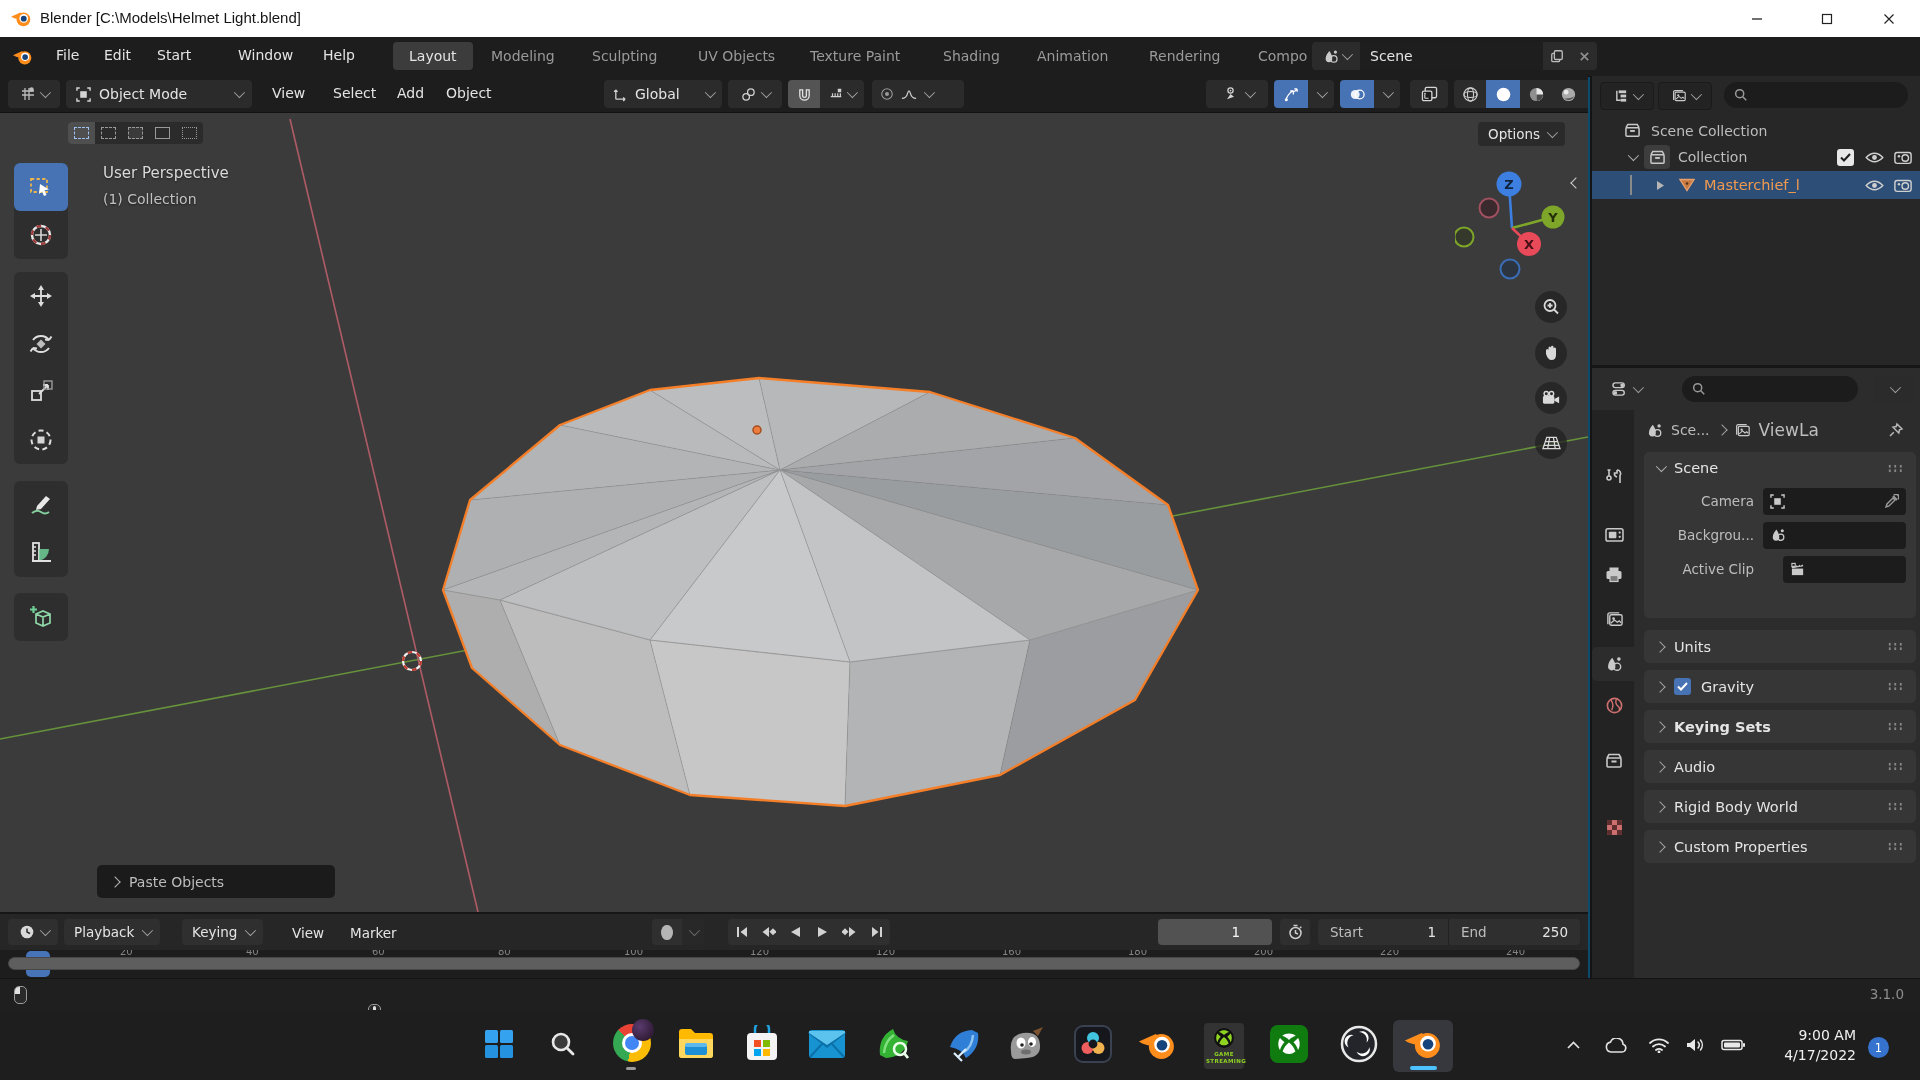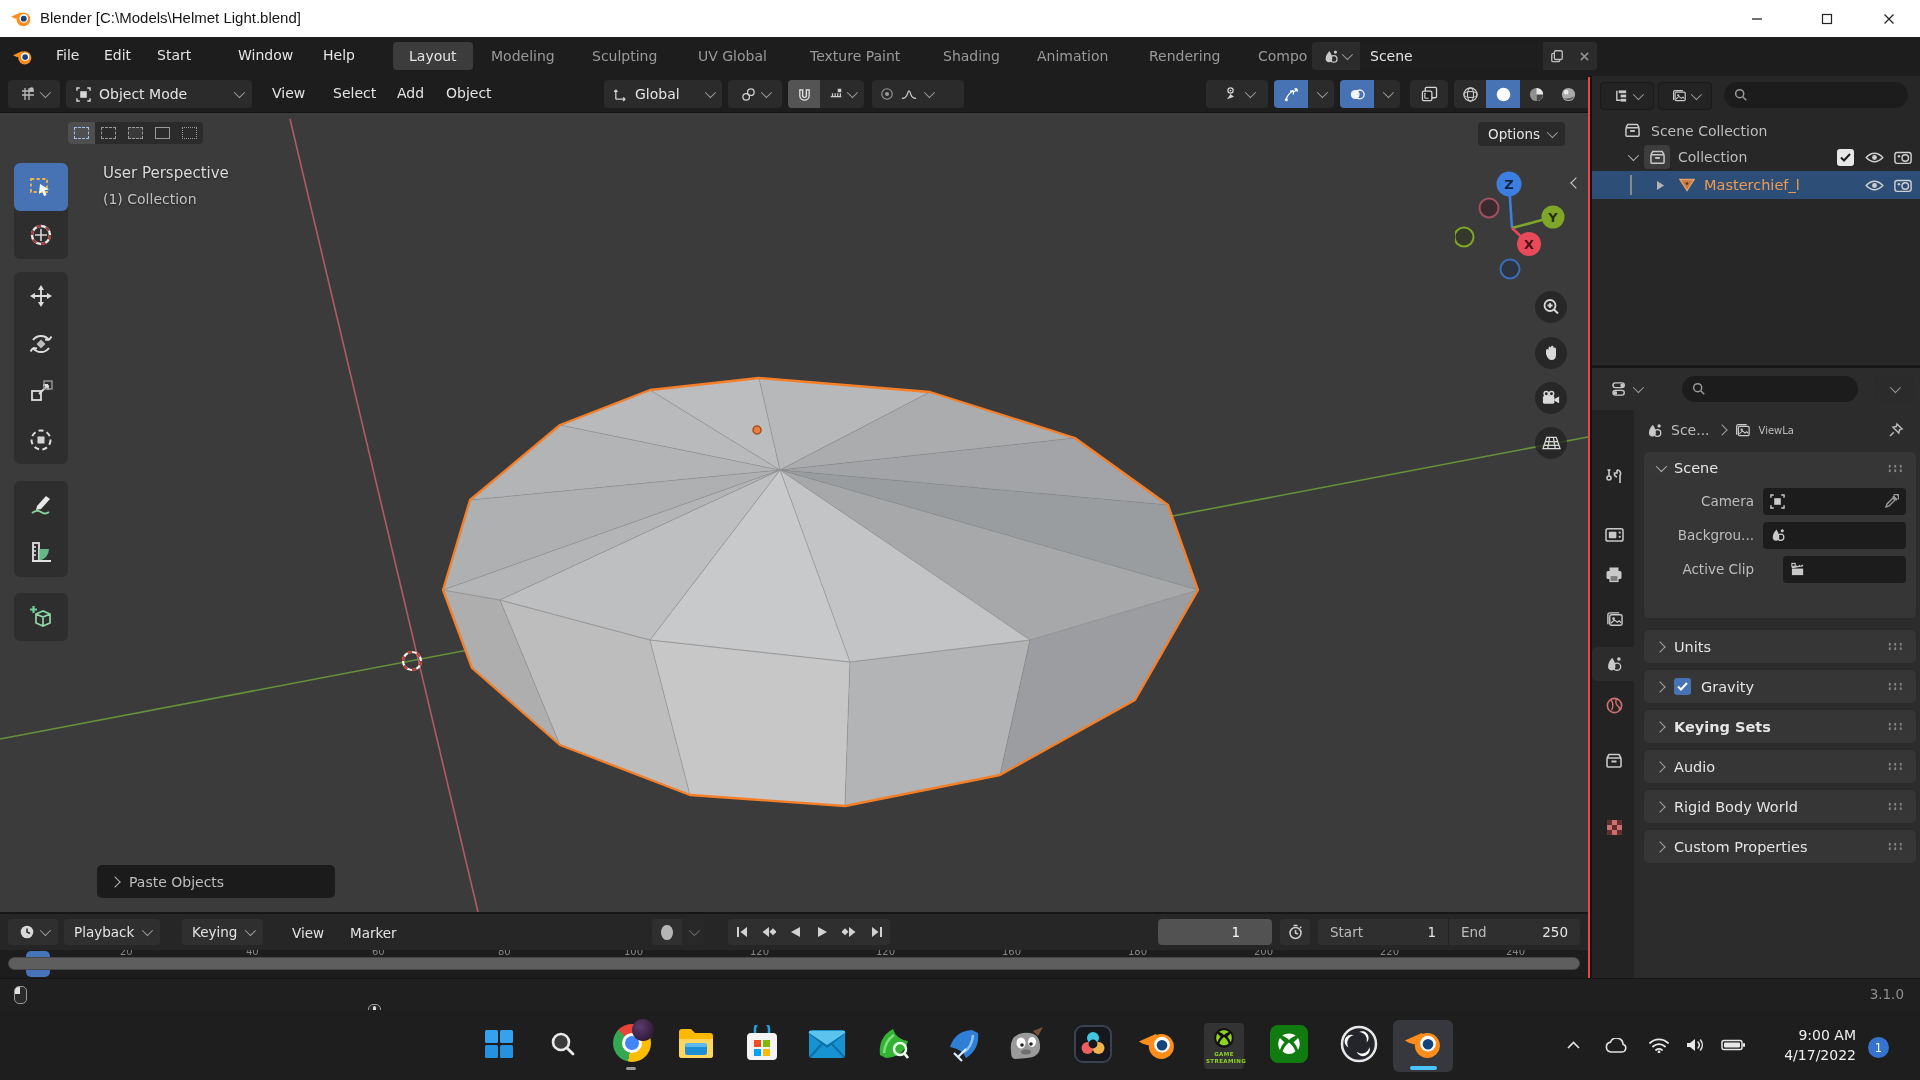--- a/index.html
+++ b/index.html
@@ -1,16 +1,16 @@
 <!DOCTYPE html>
 <html><head>
 <meta charset="utf-8">
 <style>
   html,body{margin:0;padding:0;background:#111;}
-  .app{position:relative;width:1920px;height:1080px;overflow:hidden;background:#ef4444;
+  .app{position:relative;width:1920px;height:1080px;overflow:hidden;background:#0c4a6e;
        font-family:"DejaVu Sans","Liberation Sans",sans-serif;-webkit-font-smoothing:antialiased;}
   .a{position:absolute;}
   .row{display:flex;align-items:center;}
   .t1{color:#e4e4e4;} .t2{color:#bdbdbd;} .t3{color:#9a9a9a;}
   .pill{background:#2b2b2b;border-radius:4px;}
   .caret{width:7px;height:7px;border-right:1.6px solid #9f9f9f;border-bottom:1.6px solid #9f9f9f;
          transform:rotate(45deg) translateY(-2px);display:inline-block;flex:none;}
   .chevR{width:7px;height:7px;border-right:1.6px solid #9f9f9f;border-bottom:1.6px solid #9f9f9f;
          transform:rotate(-45deg);display:inline-block;flex:none;}
   .grip{width:17px;height:9px;background:radial-gradient(circle,#868686 1.1px,transparent 1.3px);
@@ -110,21 +110,21 @@
   <span class="a t1" style="left:104px;top:10px;font-size:14px;">Edit</span>
   <span class="a t1" style="left:157px;top:10px;font-size:14px;">Start</span>
   <span class="a t1" style="left:238px;top:10px;font-size:14px;">Window</span>
   <span class="a t1" style="left:323px;top:10px;font-size:14px;">Help</span>
 
   <div class="a row" style="left:393px;top:5px;height:28px;padding:0 16px;background:#3c3c3c;border-radius:4px;">
     <span class="t1" style="font-size:14px;">Layout</span>
   </div>
   <span class="a t3" style="left:491px;top:11px;font-size:14px;">Modeling</span>
   <span class="a t3" style="left:592px;top:11px;font-size:14px;">Sculpting</span>
-  <span class="a t3" style="left:698px;top:11px;font-size:14px;">UV Global</span>
+  <span class="a t3" style="left:698px;top:11px;font-size:14px;">UV Objects</span>
   <span class="a t3" style="left:810px;top:11px;font-size:14px;">Texture Paint</span>
   <span class="a t3" style="left:943px;top:11px;font-size:14px;">Shading</span>
   <span class="a t3" style="left:1037px;top:11px;font-size:14px;">Animation</span>
   <span class="a t3" style="left:1149px;top:11px;font-size:14px;">Rendering</span>
   <span class="a t3" style="left:1258px;top:11px;font-size:14px;width:52px;overflow:hidden;white-space:nowrap;">Compo</span>
 
   <div class="a row" style="left:1312px;top:5px;height:28px;">
     <div class="row pill" style="width:48px;height:28px;justify-content:center;border-radius:4px 0 0 4px;gap:3px;">
       <svg class="ico" width="16" height="15" viewBox="0 0 20 18">
             <use href="#i-scene"></use>
@@ -635,21 +635,21 @@
 
   <div class="a row" style="left:54px;top:48px;width:268px;height:28px;gap:8px;">
     <svg class="ico" width="17" height="15" viewBox="0 0 20 18">
           <use href="#i-scene"></use>
         </svg>
     <span class="t2" style="font-size:14px;">Sce...</span>
     <span class="chevR"></span>
     <svg class="ico" width="17" height="15" viewBox="0 0 20 18">
           <use href="#i-photos"></use>
         </svg>
-    <span class="t2" style="font-size:10px;flex:1;">ViewLa</span>
+    <span class="t2" style="font-size:17px;flex:1;">ViewLa</span>
     <svg class="ico" width="16" height="16" viewBox="0 0 16 16" style="margin-right:10px;">
       <path d="M9 2 L14 7 L11.5 7.8 L10.8 11 L5 5.2 L8.2 4.5 Z M5.8 10.2 L2 14" fill="none" stroke="#b8b8b8" stroke-width="1.5"></path>
     </svg>
   </div>
 
   <div class="a" style="left:52px;top:84px;width:272px;height:166px;background:#363636;border-radius:5px;">
     <div class="row" style="height:32px;padding:0 12px;gap:10px;">
       <span class="caret" style="border-color:#b5b5b5;"></span>
       <span class="t1" style="font-size:14.5px;flex:1;">Scene</span>
       <span class="grip"></span>

